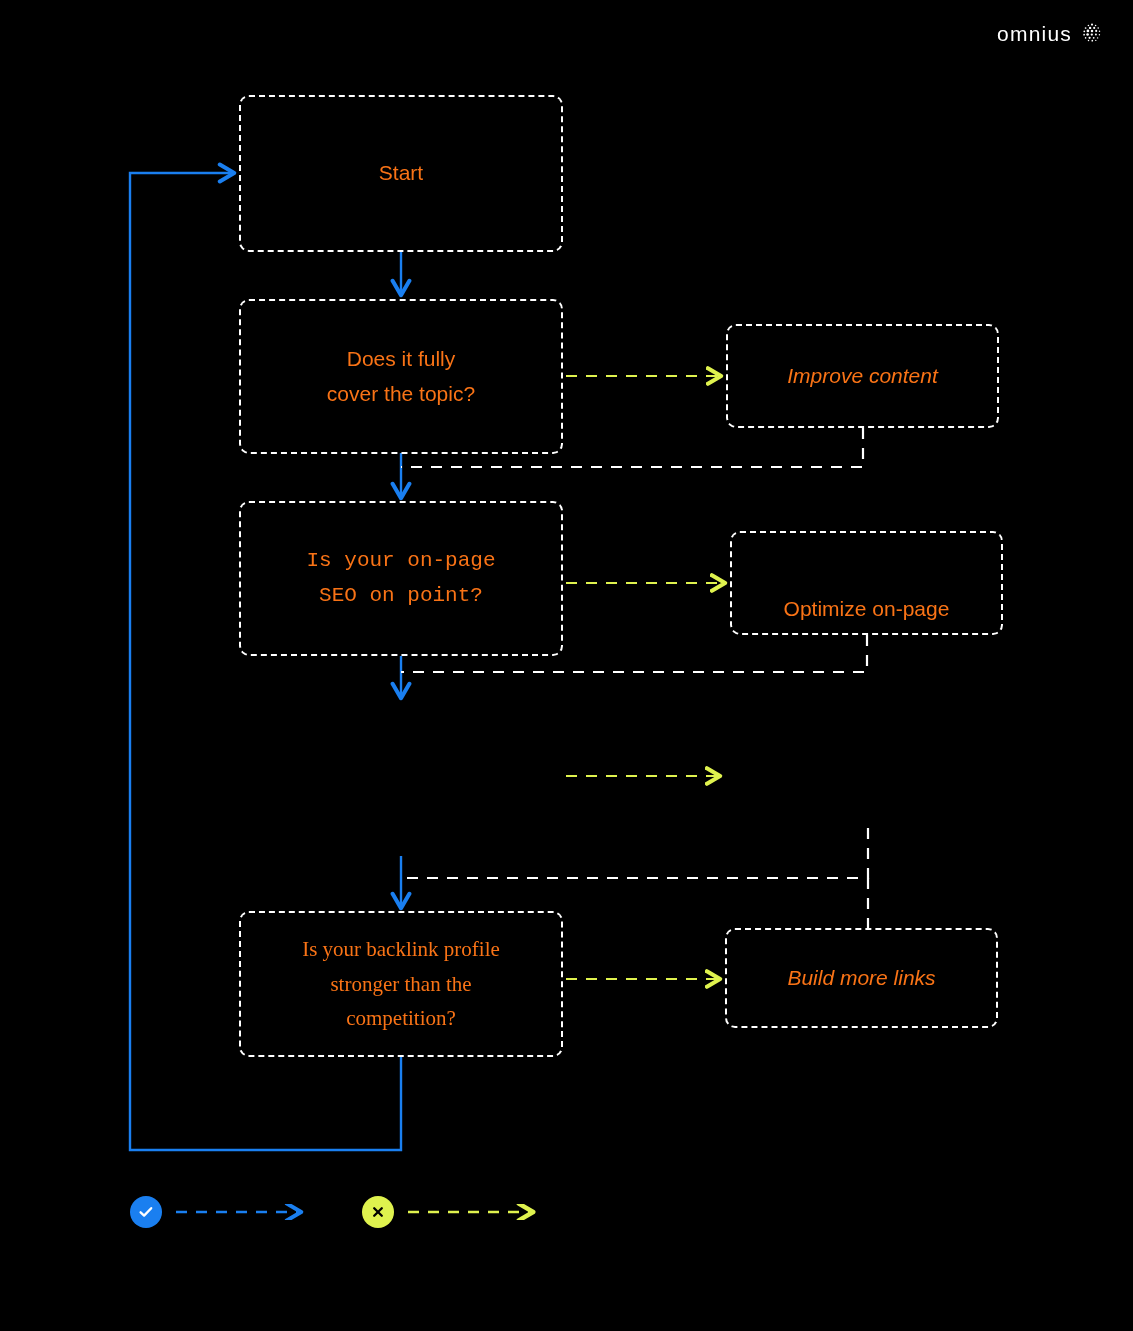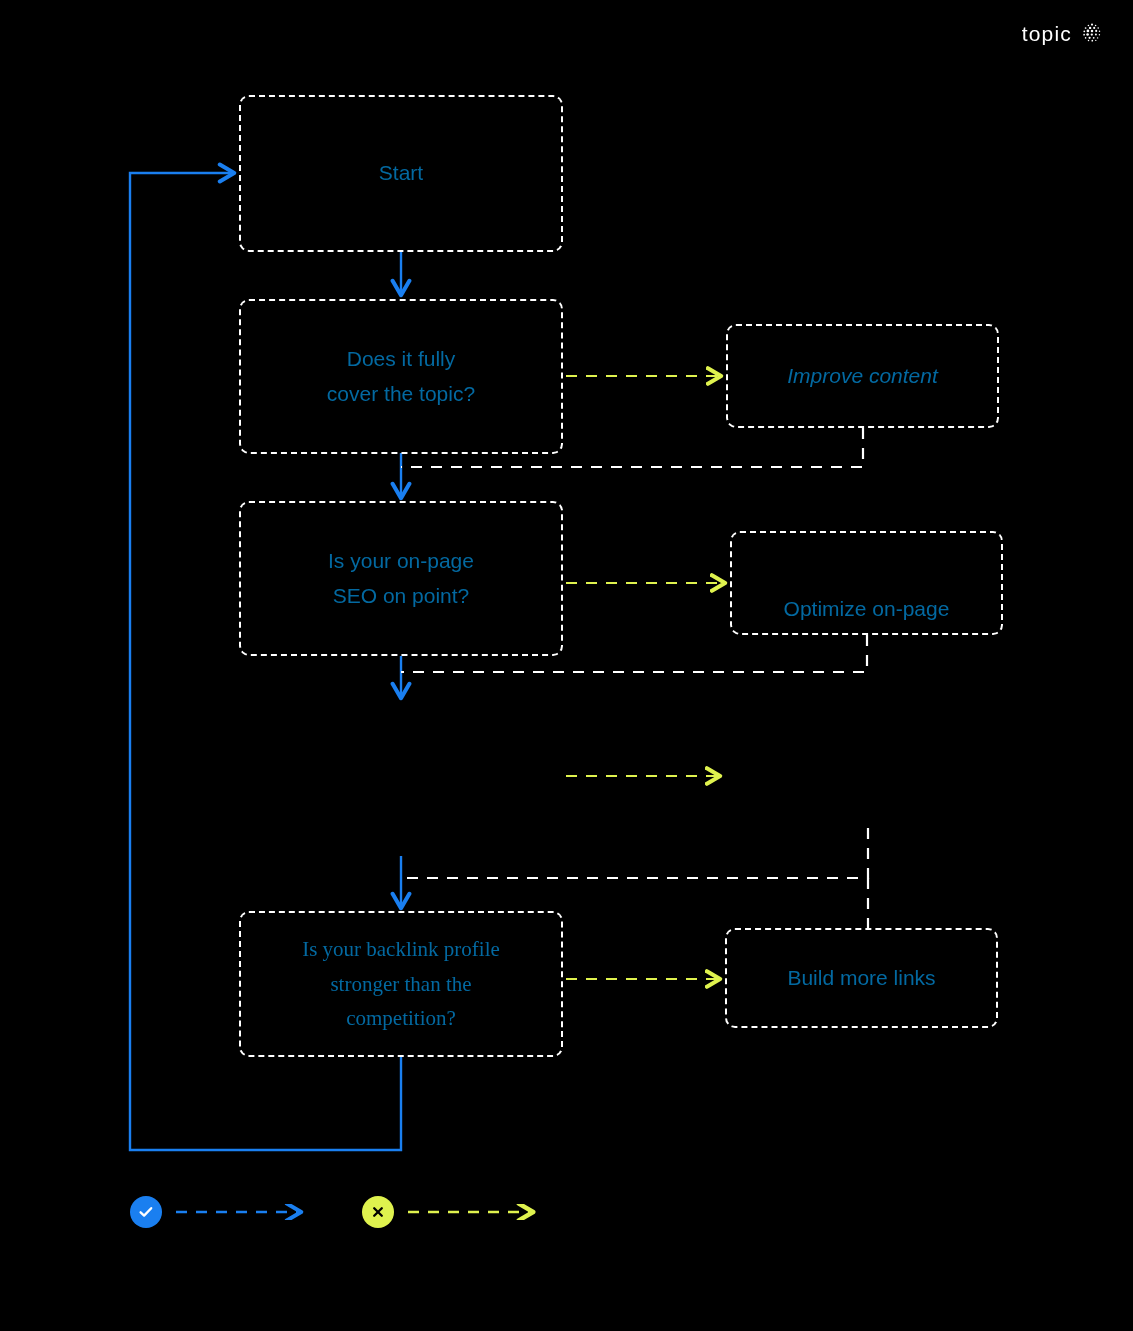--- a/index.html
+++ b/index.html
@@ -52,35 +52,35 @@
     align-items: center;
     justify-content: center;
     text-align: center;
     color: #ffffff;
     background: transparent;
     padding: 6px 14px;
   }
   .node-label {
     font-size: 21px;
     line-height: 1.65;
-    color: #0369a1;
+    color: #f97316;
     white-space: pre-line;
     font-weight: 400;
   }
 
   .n-start      { left: 239px; top: 95px;  width: 324px; height: 157px; }
   .n-q1         { left: 239px; top: 299px; width: 324px; height: 155px; }
-  .n-q2         { left: 239px; top: 501px; width: 324px; height: 155px; }
+  .n-q2         { left: 239px; top: 501px; width: 324px; height: 155px; font-family: Liberation Mono, monospace; }
   .n-q3         { left: 239px; top: 701px; width: 324px; height: 155px; }
   .n-q4         { left: 239px; top: 911px; width: 324px; height: 146px; font-family: Liberation Serif, serif; }
 
   .n-a1 { left: 726px; top: 324px; width: 273px; height: 104px; font-style: italic; }
   .n-a2 { left: 730px; top: 531px; width: 273px; height: 104px; align-items: flex-end; }
   .n-a3 { left: 725px; top: 724px; width: 273px; height: 104px; }
-  .n-a4 { left: 725px; top: 928px; width: 273px; height: 100px; }
+  .n-a4 { left: 725px; top: 928px; width: 273px; height: 100px; font-style: italic; }
 
   
   .legend {
     position: absolute;
     left: 130px;
     top: 1196px;
     display: flex;
     align-items: center;
     gap: 48px;
   }
@@ -94,21 +94,21 @@
   .legend-badge.yes { background: #1a7ff0; }
   .legend-badge.no  { background: #dff24e; }
   .legend-line { margin-left: 12px; display: block; }
 </style>
 </head>
 <body>
 
 <div id="stage">
 
   <div class="logo">
-    <span class="logo-word">topic</span>
+    <span class="logo-word">omnius</span>
     <svg class="logo-mark" viewBox="0 0 22 22">
       <g fill="#ffffff">
         <circle cx="11" cy="2.6" r="1.05"></circle>
           <circle cx="7.4" cy="3.5" r="0.8"></circle>
           <circle cx="14.6" cy="3.5" r="0.8"></circle>
         <circle cx="4.6" cy="6" r="0.85"></circle>
           <circle cx="9.1" cy="5.9" r="1.2"></circle>
           <circle cx="13.2" cy="5.9" r="1.05"></circle>
           <circle cx="17.2" cy="6" r="0.8"></circle>
         <circle cx="3.3" cy="9.3" r="0.9"></circle>

